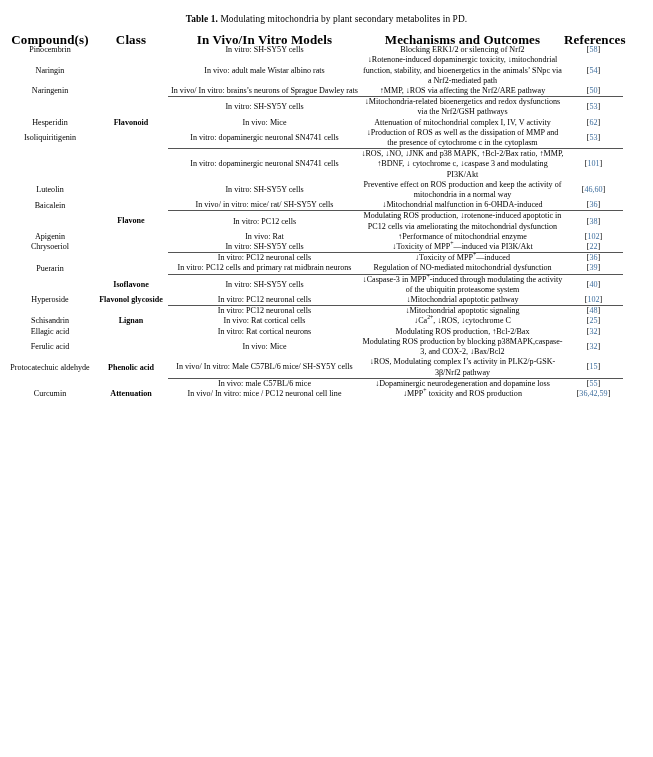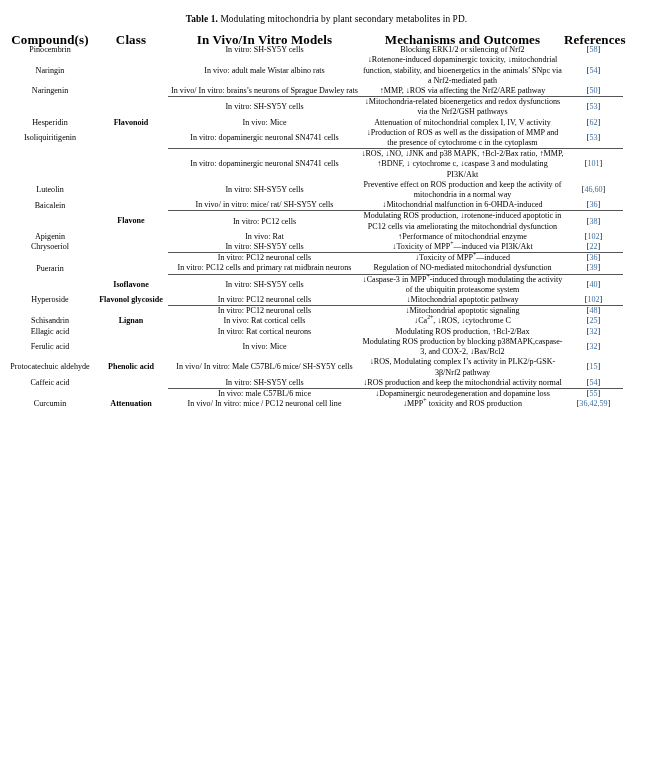--- a/index.html
+++ b/index.html
@@ -257,27 +257,20 @@
           <td class="mech sep-top">Modulating ROS production by blocking p38MAPK,caspase-3, and COX-2, ↓Bax/Bcl2</td>
           <td class="refs sep-top"><span class="ref">[<span class="num">32</span>]</span></td>
         </tr>
         <tr>
           <td class="compound sep-top">Protocatechuic aldehyde</td>
           <td class="klass">Phenolic acid</td>
           <td class="models sep-top">In vivo/ In vitro: Male C57BL/6 mice/ SH-SY5Y cells</td>
           <td class="mech sep-top">↓ROS, Modulating complex I’s activity in PLK2/p-GSK-3β/Nrf2 pathway</td>
           <td class="refs sep-top"><span class="ref">[<span class="num">15</span>]</span></td>
         </tr>
-        <tr>
-          <td class="compound sep-top">Caffeic acid</td>
-          <td class="klass"></td>
-          <td class="models sep-top">In vitro: SH-SY5Y cells</td>
-          <td class="mech sep-top">↓ROS production and keep the mitochondrial activity normal</td>
-          <td class="refs sep-top"><span class="ref">[<span class="num">54</span>]</span></td>
-        </tr>
         <tr class="subrule">
           <td class="compound"></td>
           <td class="klass"></td>
           <td class="models">In vivo: male C57BL/6 mice</td>
           <td class="mech">↓Dopaminergic neurodegeneration and dopamine loss</td>
           <td class="refs"><span class="ref">[<span class="num">55</span>]</span></td>
         </tr>
         <tr>
           <td class="compound sep-top rule-bottom">Curcumin</td>
           <td class="klass rule-bottom">Attenuation</td>

